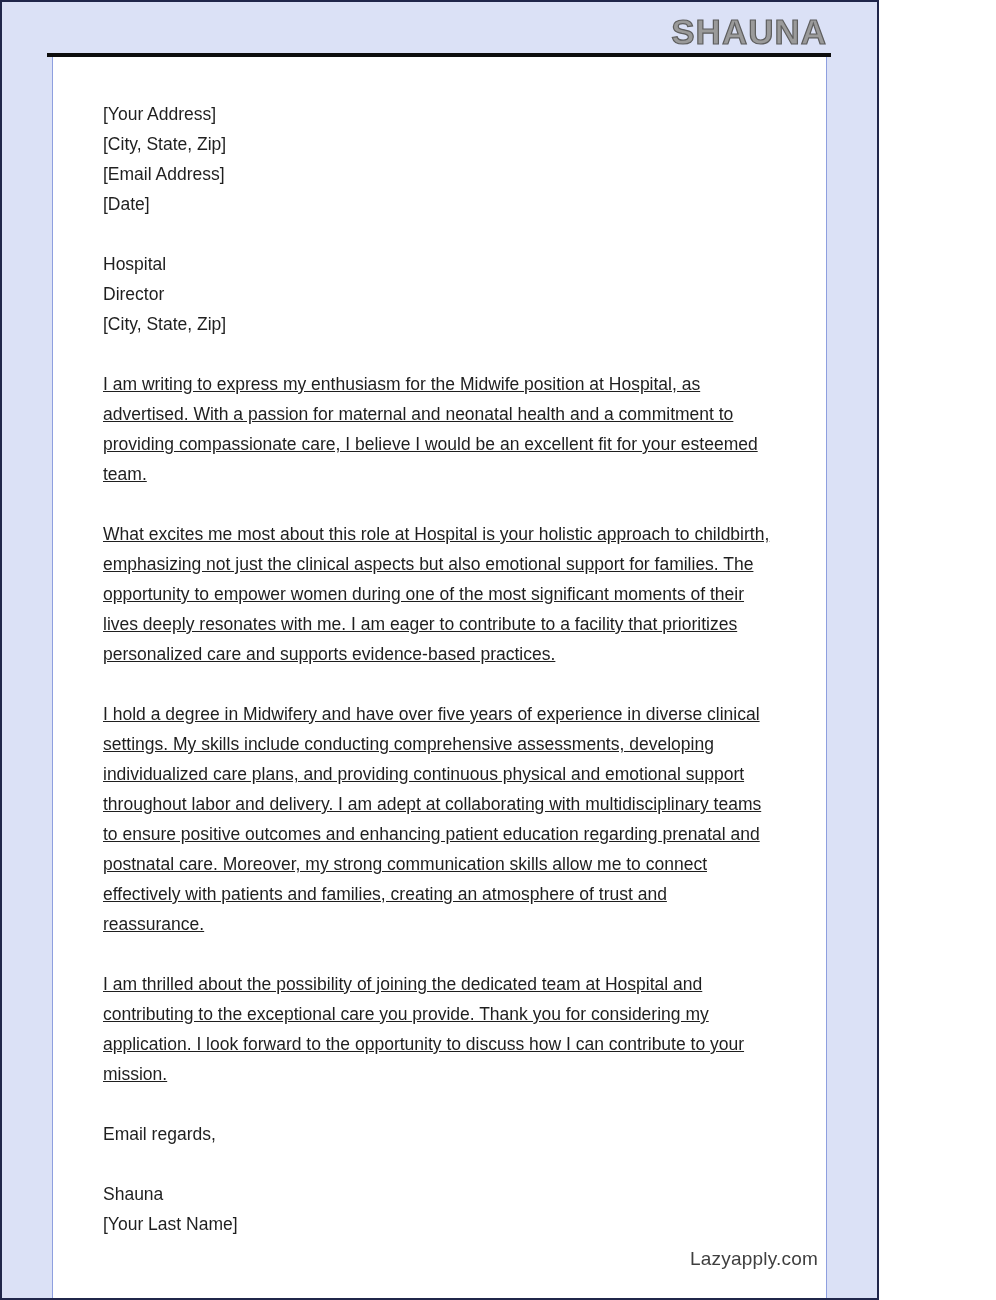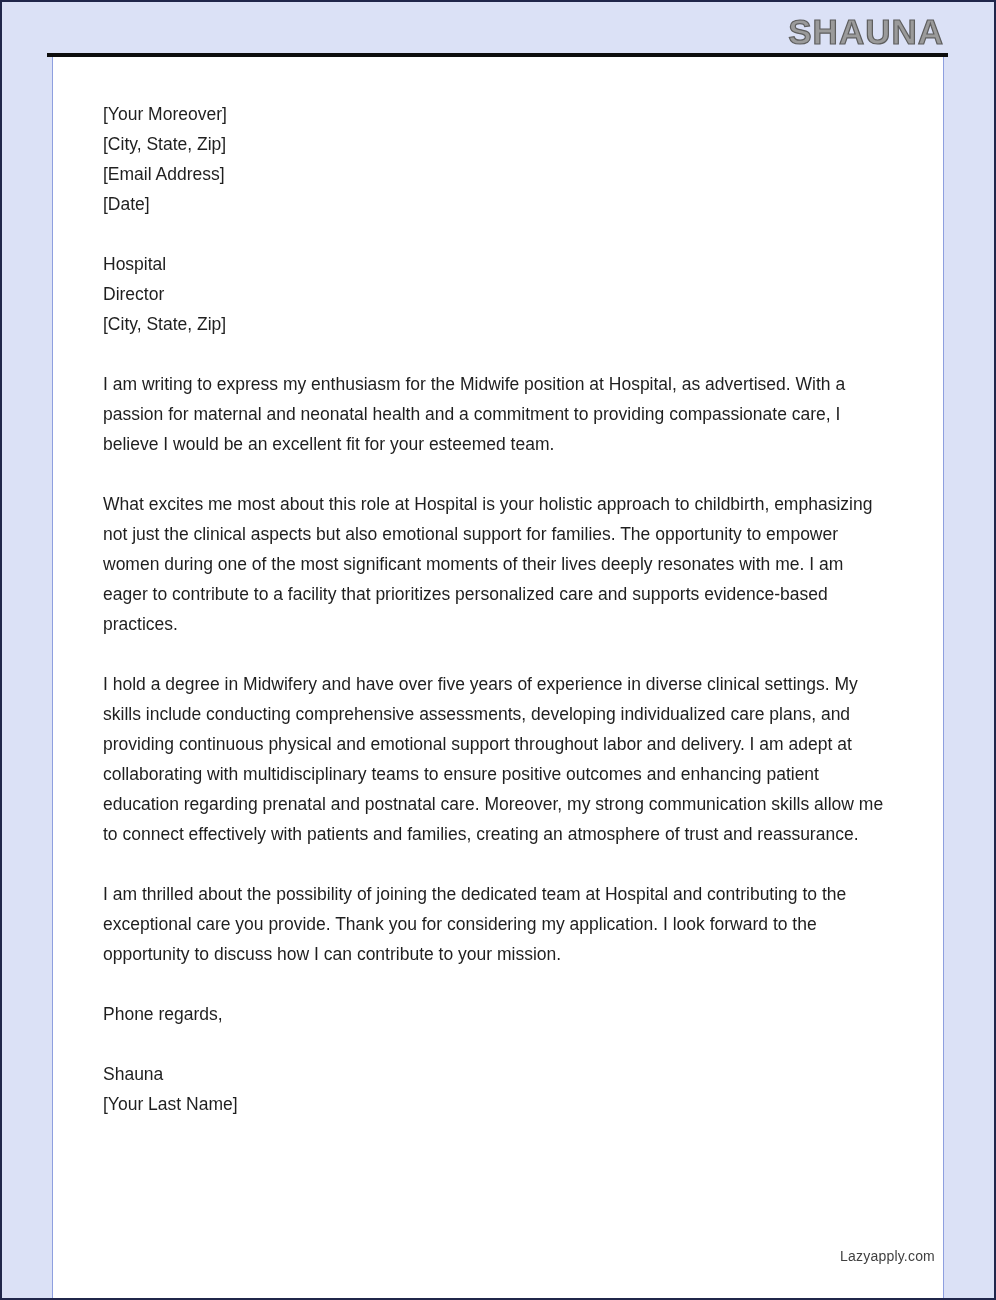--- a/index.html
+++ b/index.html
@@ -3,21 +3,21 @@
 <meta charset="utf-8">
 <style>
   * { box-sizing: border-box; margin: 0; padding: 0; }
   html, body { width: 996px; height: 1300px; }
   body {
     font-family: "Liberation Sans", "DejaVu Sans", sans-serif;
     background: #ffffff;
   }
   .page {
     position: relative;
-    width: 996px;
+    width: 879px;
     height: 1300px;
     background: #dbe1f6;
     border: 2px solid #20264a;
     overflow: hidden;
   }
   .header {
     height: 51px;
     padding: 10px 50px 0 0;
     text-align: right;
   }
@@ -40,63 +40,63 @@
     min-height: 1400px;
     background: #ffffff;
     border: 1px solid #8e9fdf;
     border-top: none;
     padding: 42px 56px 0 50px;
     color: #1f1f1f;
     font-size: 17.5px;
     line-height: 30px;
   }
   .block { margin-bottom: 30px; }
-  .para { margin-bottom: 30px; }
+  .para { margin-bottom: 30px; text-decoration: underline; }
   .watermark {
     position: absolute;
     top: 1246px;
     right: 59px;
-    font-size: 14px;
+    font-size: 19px;
     color: #3f3f3f;
     letter-spacing: 0.2px;
   }
 </style>
 </head>
 <body>
 
 <div class="page">
 
   <header class="header">
     <div class="brand">SHAUNA</div>
   </header>
 
   <div class="rule"></div>
 
   <main class="letter-card">
 
     <div class="block">
-      <div class="line">[Your Moreover]</div>
+      <div class="line">[Your Address]</div>
       <div class="line">[City, State, Zip]</div>
       <div class="line">[Email Address]</div>
       <div class="line">[Date]</div>
     </div>
 
     <div class="block">
       <div class="line">Hospital</div>
       <div class="line">Director</div>
       <div class="line">[City, State, Zip]</div>
     </div>
 
 
     <p class="para">I am writing to express my enthusiasm for the Midwife position at Hospital, as advertised. With a passion for maternal and neonatal health and a commitment to providing compassionate care, I believe I would be an excellent fit for your esteemed team.</p>
     <p class="para">What excites me most about this role at Hospital is your holistic approach to childbirth, emphasizing not just the clinical aspects but also emotional support for families. The opportunity to empower women during one of the most significant moments of their lives deeply resonates with me. I am eager to contribute to a facility that prioritizes personalized care and supports evidence-based practices.</p>
     <p class="para">I hold a degree in Midwifery and have over five years of experience in diverse clinical settings. My skills include conducting comprehensive assessments, developing individualized care plans, and providing continuous physical and emotional support throughout labor and delivery. I am adept at collaborating with multidisciplinary teams to ensure positive outcomes and enhancing patient education regarding prenatal and postnatal care. Moreover, my strong communication skills allow me to connect effectively with patients and families, creating an atmosphere of trust and reassurance.</p>
     <p class="para">I am thrilled about the possibility of joining the dedicated team at Hospital and contributing to the exceptional care you provide. Thank you for considering my application. I look forward to the opportunity to discuss how I can contribute to your mission.</p>
 
-    <div class="block">Phone regards,</div>
+    <div class="block">Email regards,</div>
 
     <div class="block">
       <div class="line">Shauna</div>
       <div class="line">[Your Last Name]</div>
     </div>
 
   </main>
 
   <div class="watermark">Lazyapply.com</div>
 

